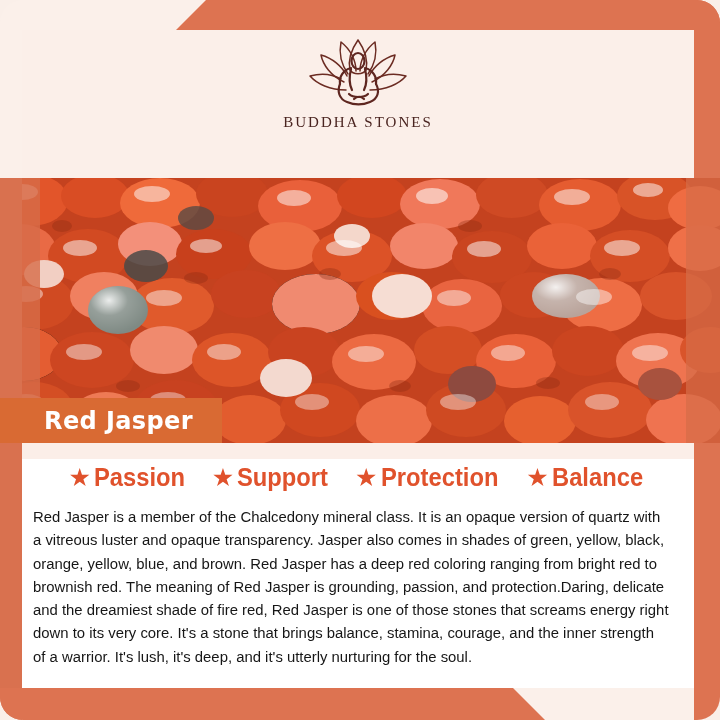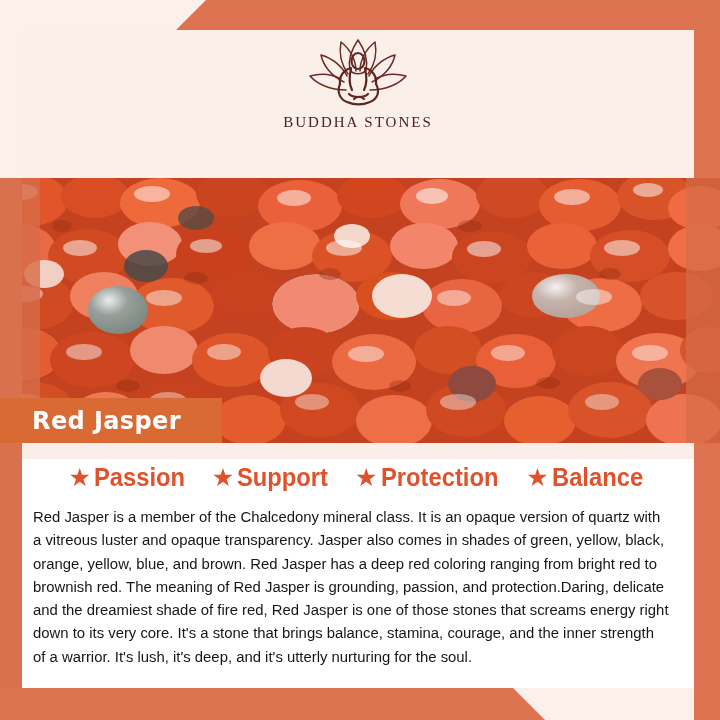--- a/index.html
+++ b/index.html
@@ -7,20 +7,21 @@
     width:720px; height:720px;
     background:#faefe9;
     font-family:"Liberation Sans", sans-serif;
     overflow:hidden;
   }
   #page {
     position:relative;
     width:720px; height:720px;
     background:#fbf0ea;
     overflow:hidden;
+    border-radius:23px;
   }
 
   
   .top-bar{
     position:absolute; left:0; top:0; width:720px; height:30px;
     background:#dd7351;
     clip-path: polygon(206px 0, 720px 0, 720px 30px, 176px 30px);
   }
   
   .right-edge{
@@ -83,21 +84,21 @@
     background:rgba(214,108,72,.72);
   }
 
   
   .stone-label{
     position:absolute; left:0; top:398px; width:222px; height:45px;
     background:#d96a33;
     display:flex; align-items:center;
   }
   .stone-label span{
-    margin-left:32px;
+    margin-left:44px;
     color:#fff; font-size:24px; font-weight:bold;
     letter-spacing:.4px;
     font-family:"DejaVu Sans","Liberation Sans",sans-serif;
   }
 
   
   .ribbon-tab{
     position:absolute; right:26px; top:443px; width:26px; height:95px;
     background:#dd7351;
     clip-path: polygon(0 0, 26px 0, 26px 95px, 0 78px);

